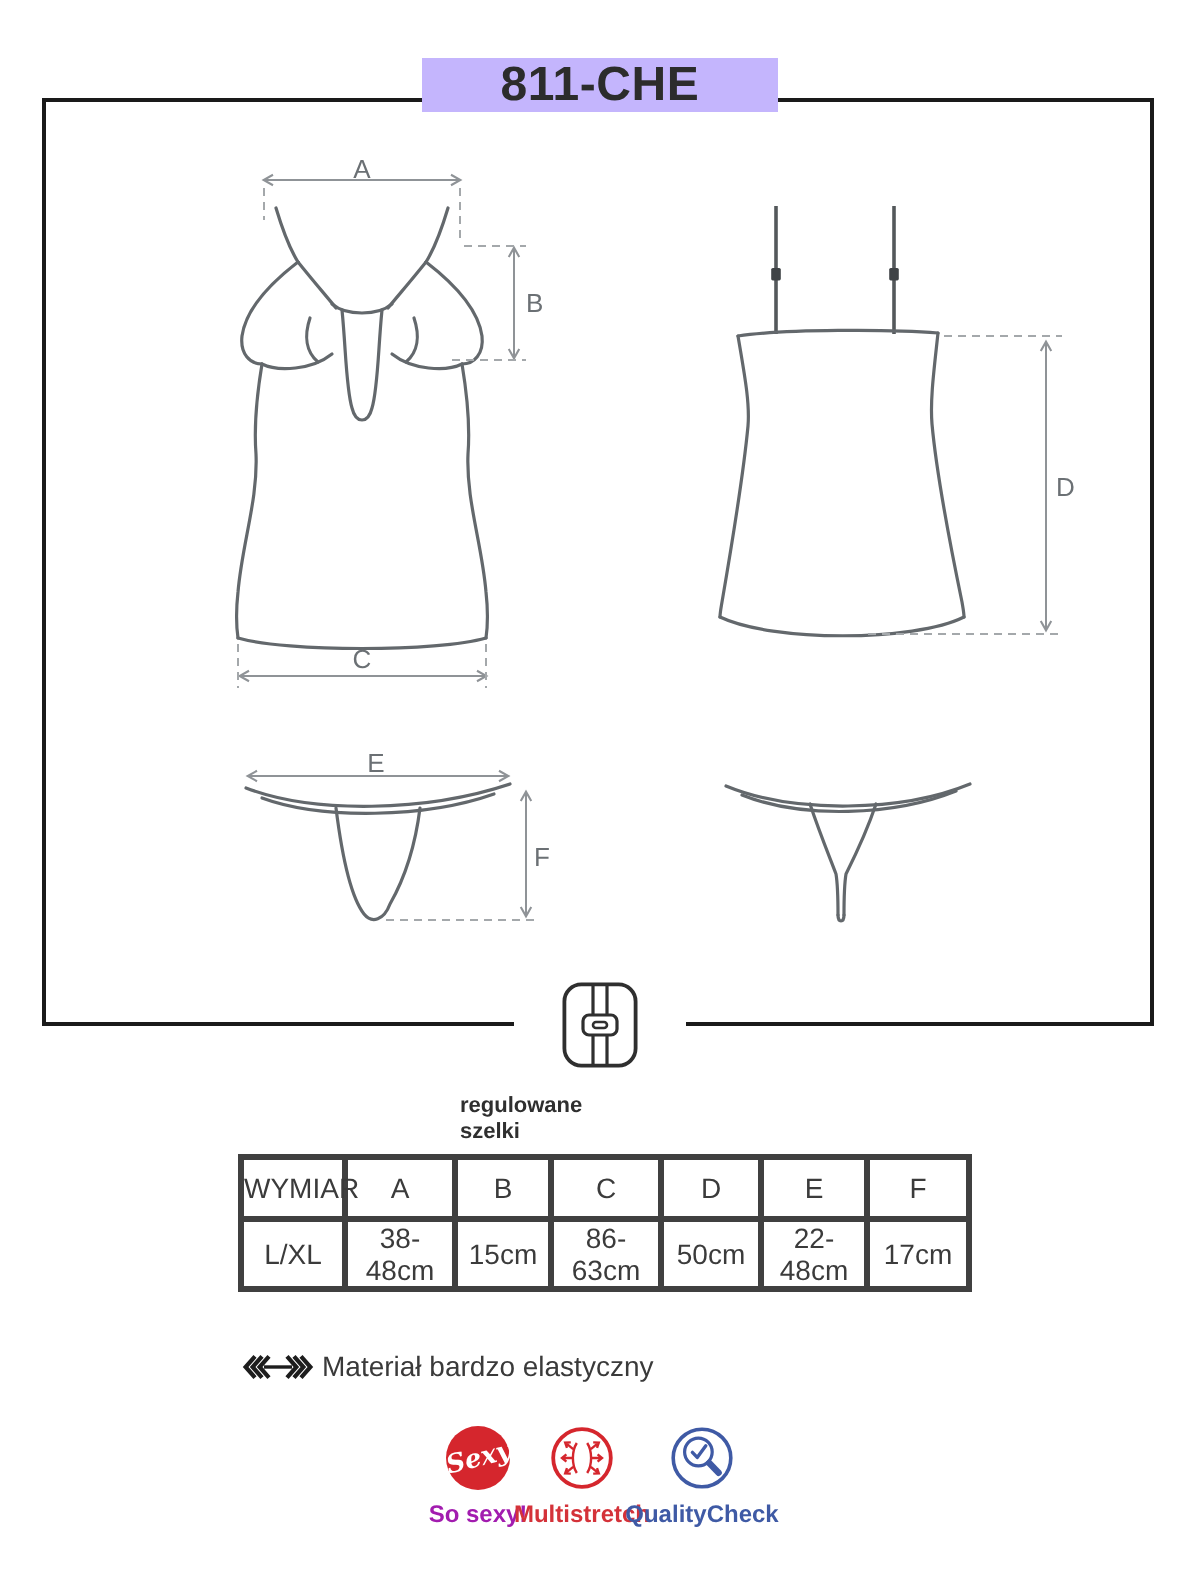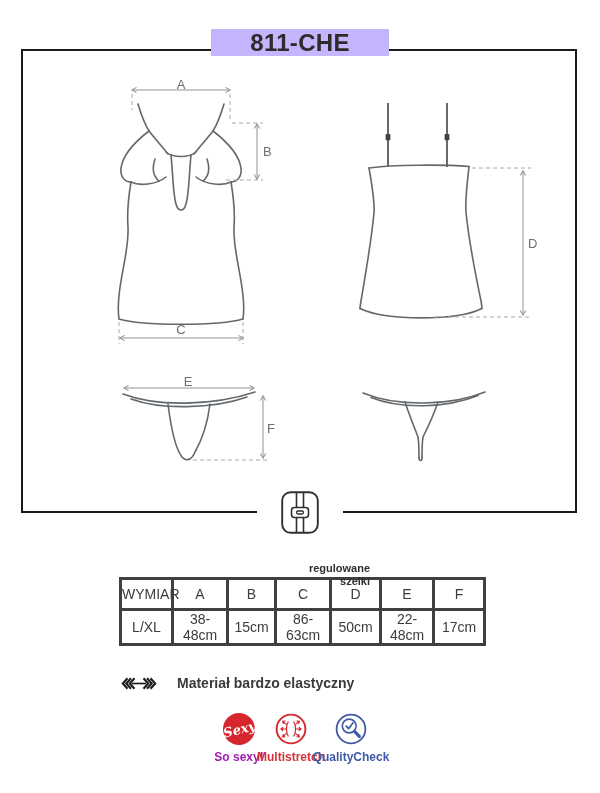--- a/index.html
+++ b/index.html
@@ -17,32 +17,32 @@
   .diagram-svg{position:absolute;left:0;top:0;z-index:2;pointer-events:none;}
   .g{stroke:#63686c;stroke-width:1.6;fill:none;stroke-linecap:round;stroke-linejoin:round;}
   .gs{stroke:#54585b;stroke-width:1.8;fill:none;}
   .dim{stroke:#8f9397;stroke-width:1;fill:none;}
   .dash{stroke:#a4a8ab;stroke-width:1;fill:none;stroke-dasharray:4 3;}
   .dim-label{position:absolute;z-index:3;font-size:13px;color:#6b7074;}
   .center-x{transform:translateX(-50%);}
   
   .buckle-wrap{position:absolute;left:257px;top:489px;width:86px;height:46px;z-index:3;
                background:#fff;display:flex;align-items:center;justify-content:center;}
-  .strap-note{position:absolute;left:230px;top:562px;width:140px;z-index:3;text-align:right;
+  .strap-note{position:absolute;left:230px;top:547px;width:140px;z-index:3;text-align:left;
               font-size:11px;font-weight:700;color:#2f2f2f;line-height:12.5px;}
   
   .size-table{position:absolute;left:119px;top:577px;z-index:2;border-collapse:collapse;
               width:364px;table-layout:fixed;}
   .size-table th,.size-table td{border:3px solid #404040;text-align:center;vertical-align:middle;
               font-size:14px;font-weight:400;color:#3b3b3b;padding:0;}
   .size-table tr.hdr{height:31px;}
   .size-table tr.row{height:30px;}
   
   .material-row{position:absolute;left:117px;top:675px;z-index:2;display:flex;
-                align-items:center;gap:16px;font-weight:bold;}
+                align-items:center;gap:0;}
   .material-text{font-size:14px;color:#3a3a3a;}
   
   .badge{position:absolute;top:713px;z-index:2;text-align:center;}
   .badge .circ{width:32px;height:32px;border-radius:50%;margin:0 auto;
                display:flex;align-items:center;justify-content:center;box-sizing:border-box;}
   .badge .lbl{margin-top:5px;font-size:12px;font-weight:700;white-space:nowrap;}
   .badge-sexy{left:203px;width:72px;}
   .badge-sexy .circ{background:#d5262d;}
   .badge-sexy .lbl{color:#a21caf;}
   .sexy-script{color:#fff;font-family:"DejaVu Serif",serif;font-style:italic;font-weight:700;

